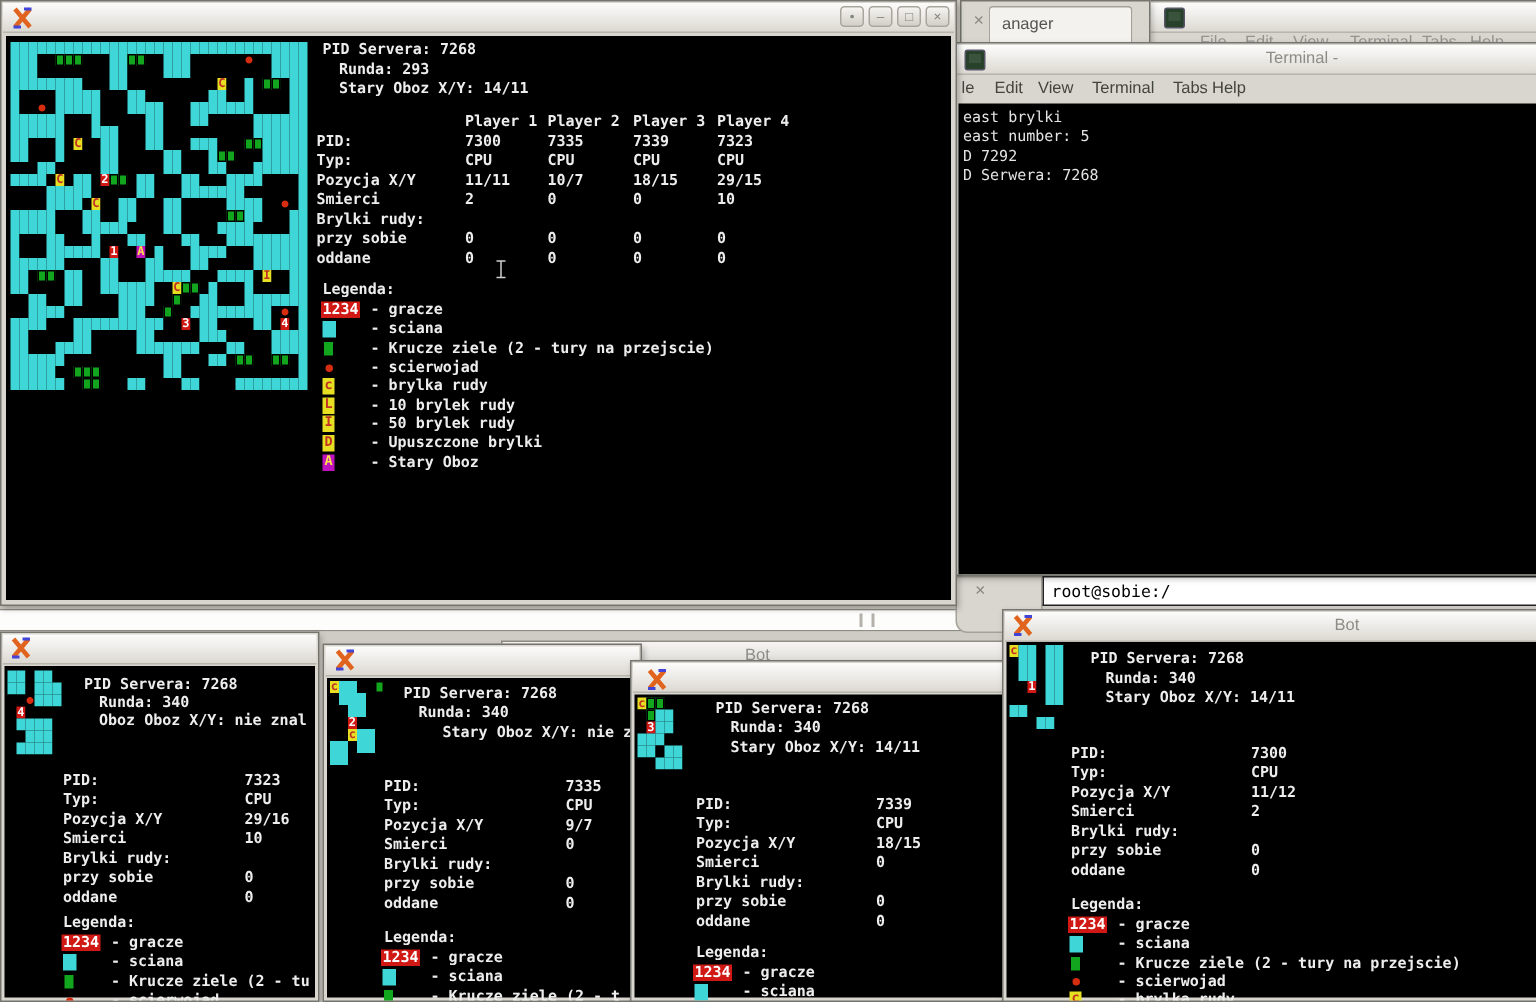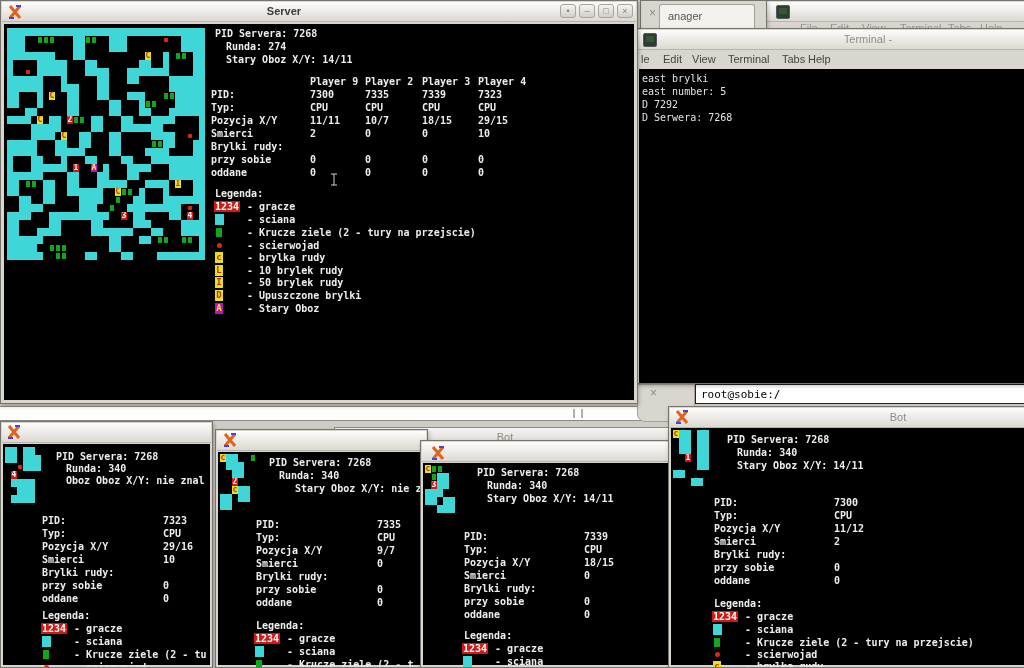--- a/index.html
+++ b/index.html
@@ -478,21 +478,20 @@
   </div>
 
   <div class="win" style="left:0;top:0;width:638px;height:404px;z-index:10">
     <div class="titlebar"></div>
     <span class="xlogo" style="left:6px;top:3px">
       <svg width="16" height="16">
           <path d="M3 2 L13 14 M13 2 L3 14" stroke="#e0641e" stroke-width="3" fill="none"></path>
           <path d="M9 2 H14 M2 14 H7" stroke="#4244d8" stroke-width="2" fill="none"></path>
         </svg>
     </span>
-    <span class="title" style="right:70px;font-weight:bold">Server</span>
     <span class="winbtn" style="right:61px">•</span>
     <span class="winbtn" style="right:42px">–</span>
     <span class="winbtn" style="right:23px">□</span>
     <span class="winbtn" style="right:4px">×</span>
     <div class="content" style="left:3px;top:23px;right:3px;bottom:3px">
       <div class="grid g33" style="left:3px;top:4px">
           <span class="cell c-wall"></span>
           <span class="cell c-wall"></span>
           <span class="cell c-wall"></span>
           <span class="cell c-wall"></span>
@@ -1445,24 +1444,24 @@
           <span class="cell c-wall"></span>
           <span class="cell c-wall"></span>
           <span class="cell c-wall"></span>
           <span class="cell c-wall"></span>
           <span class="cell c-wall"></span>
           <span class="cell c-wall"></span>
           <span class="cell c-wall"></span>
         </div>
 
       <span class="mono" style="left:211px;top:4px">PID Servera: 7268</span>
-      <span class="mono" style="left:222px;top:17px">Runda: 274</span>
+      <span class="mono" style="left:222px;top:17px">Runda: 293</span>
       <span class="mono" style="left:222px;top:30px">Stary Oboz X/Y: 14/11</span>
 
-      <span class="mono" style="left:306px;top:52px">Player 9</span>
+      <span class="mono" style="left:306px;top:52px">Player 1</span>
       <span class="mono" style="left:361px;top:52px">Player 2</span>
       <span class="mono" style="left:418px;top:52px">Player 3</span>
       <span class="mono" style="left:474px;top:52px">Player 4</span>
 
       <span class="mono" style="left:207px;top:65px">PID:</span>
       <span class="mono" style="left:306px;top:65px">7300</span>
         <span class="mono" style="left:361px;top:65px">7335</span>
         <span class="mono" style="left:418px;top:65px">7339</span>
         <span class="mono" style="left:474px;top:65px">7323</span>
       <span class="mono" style="left:207px;top:78px">Typ:</span>

